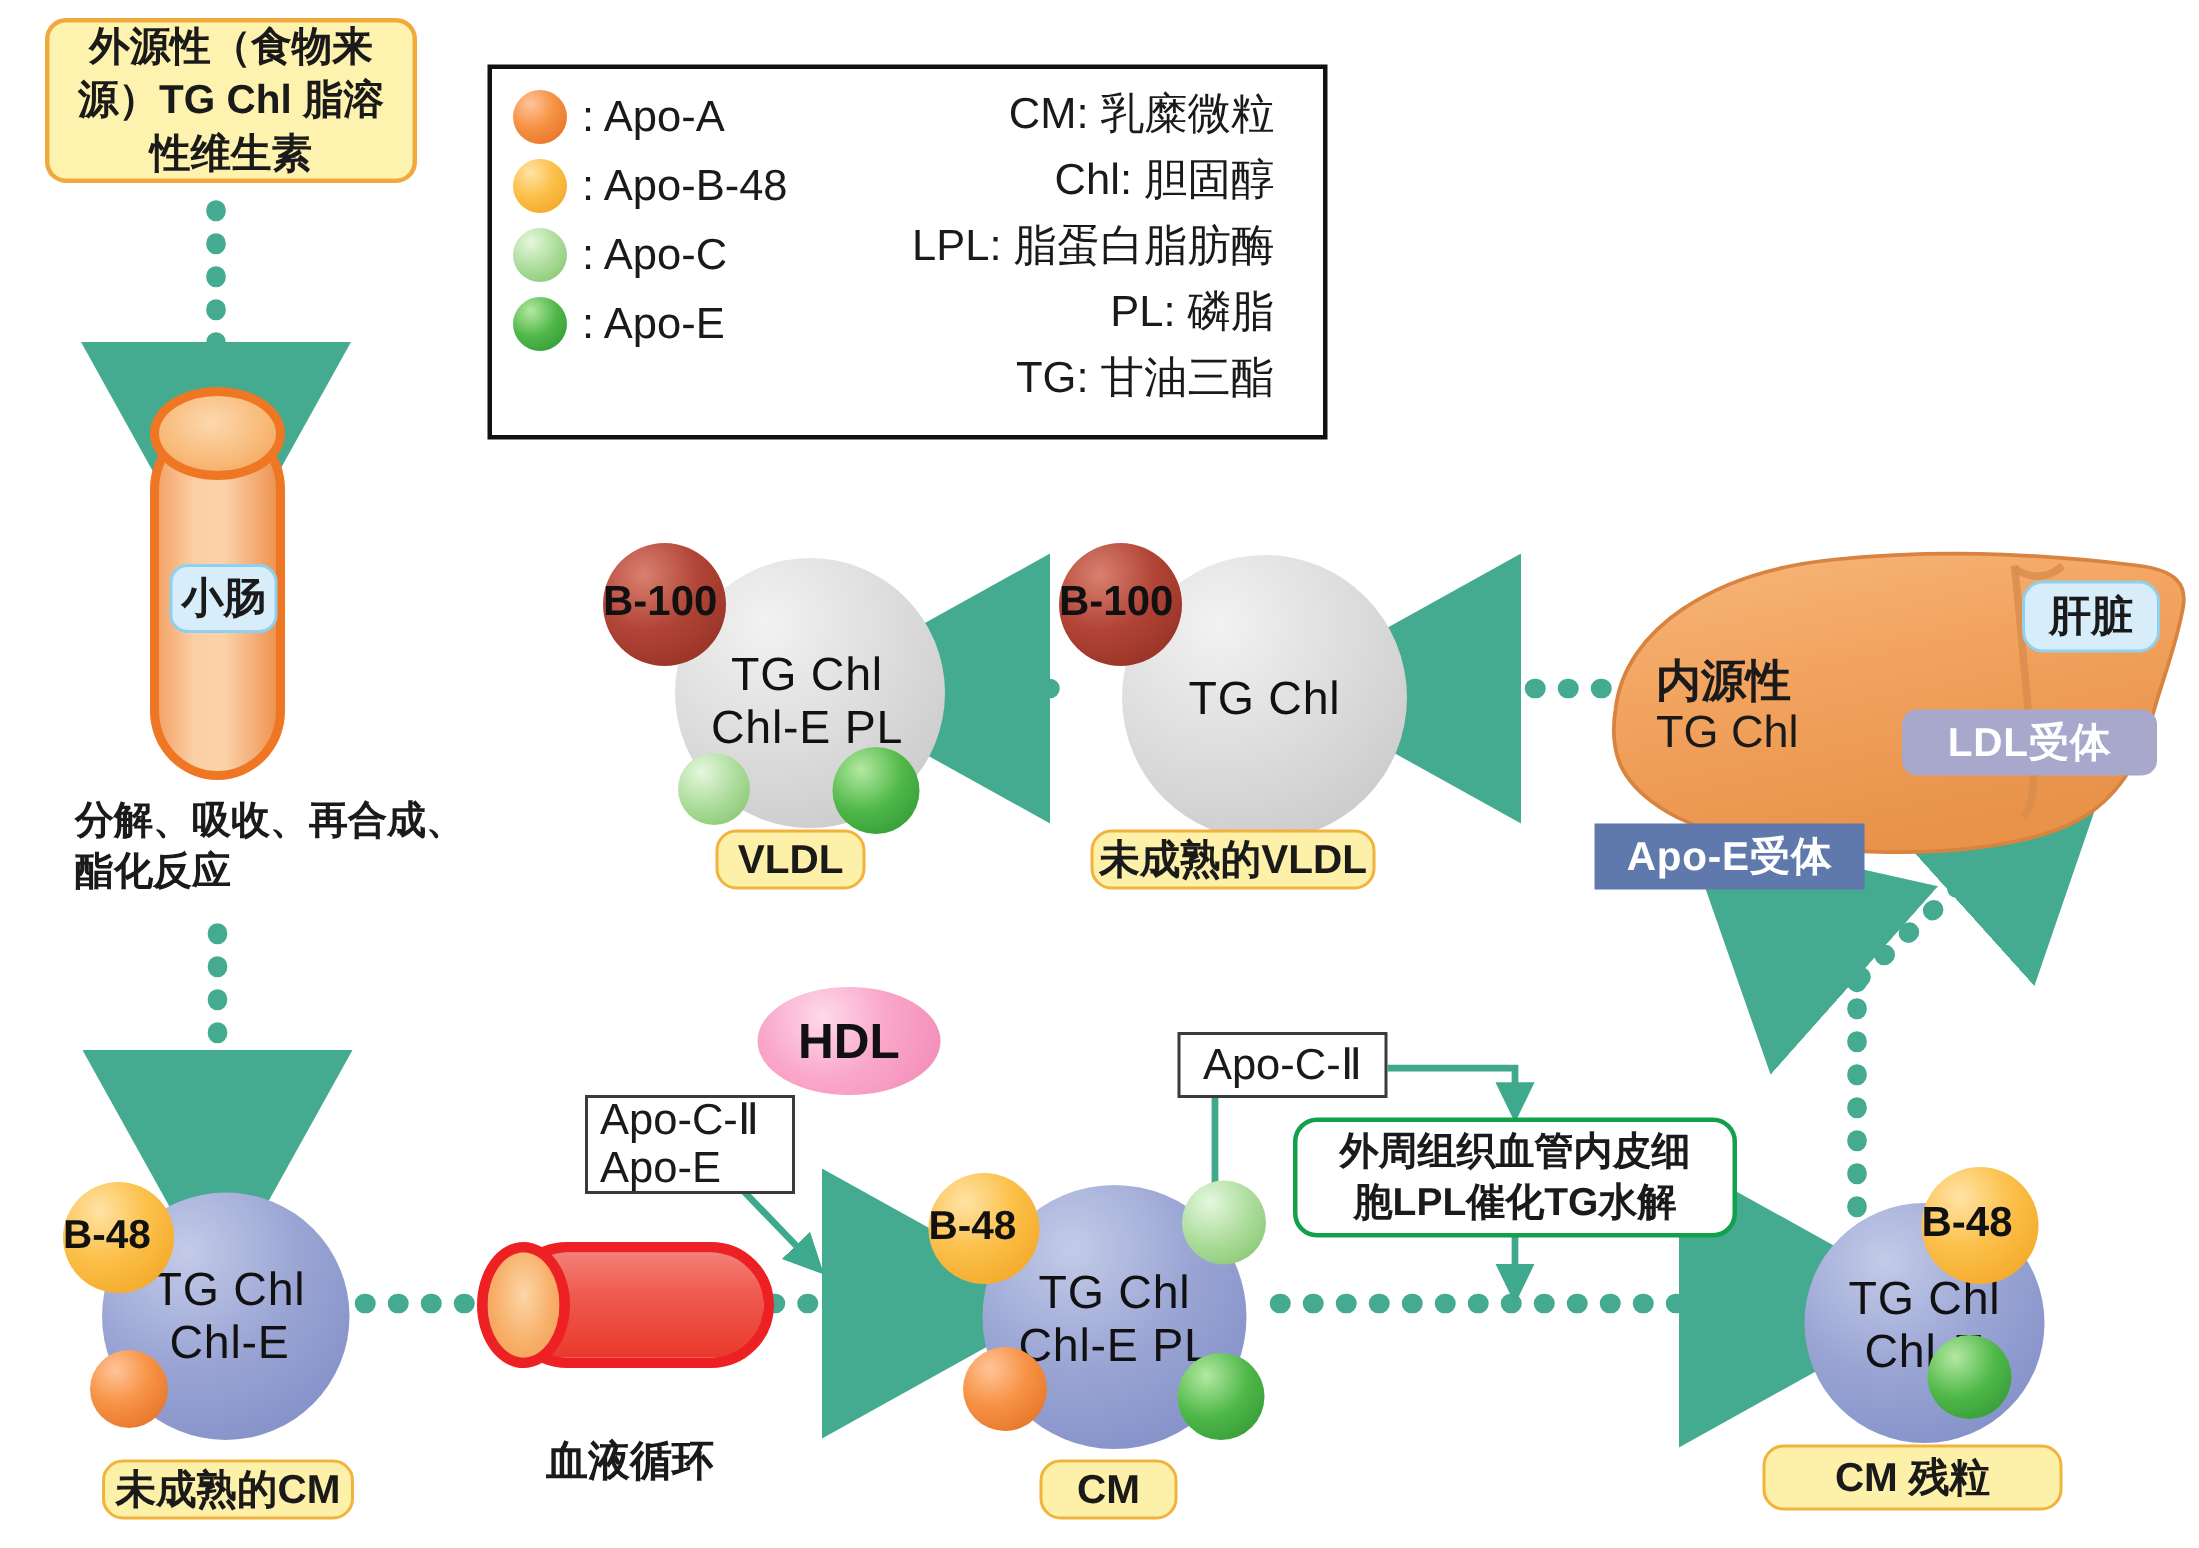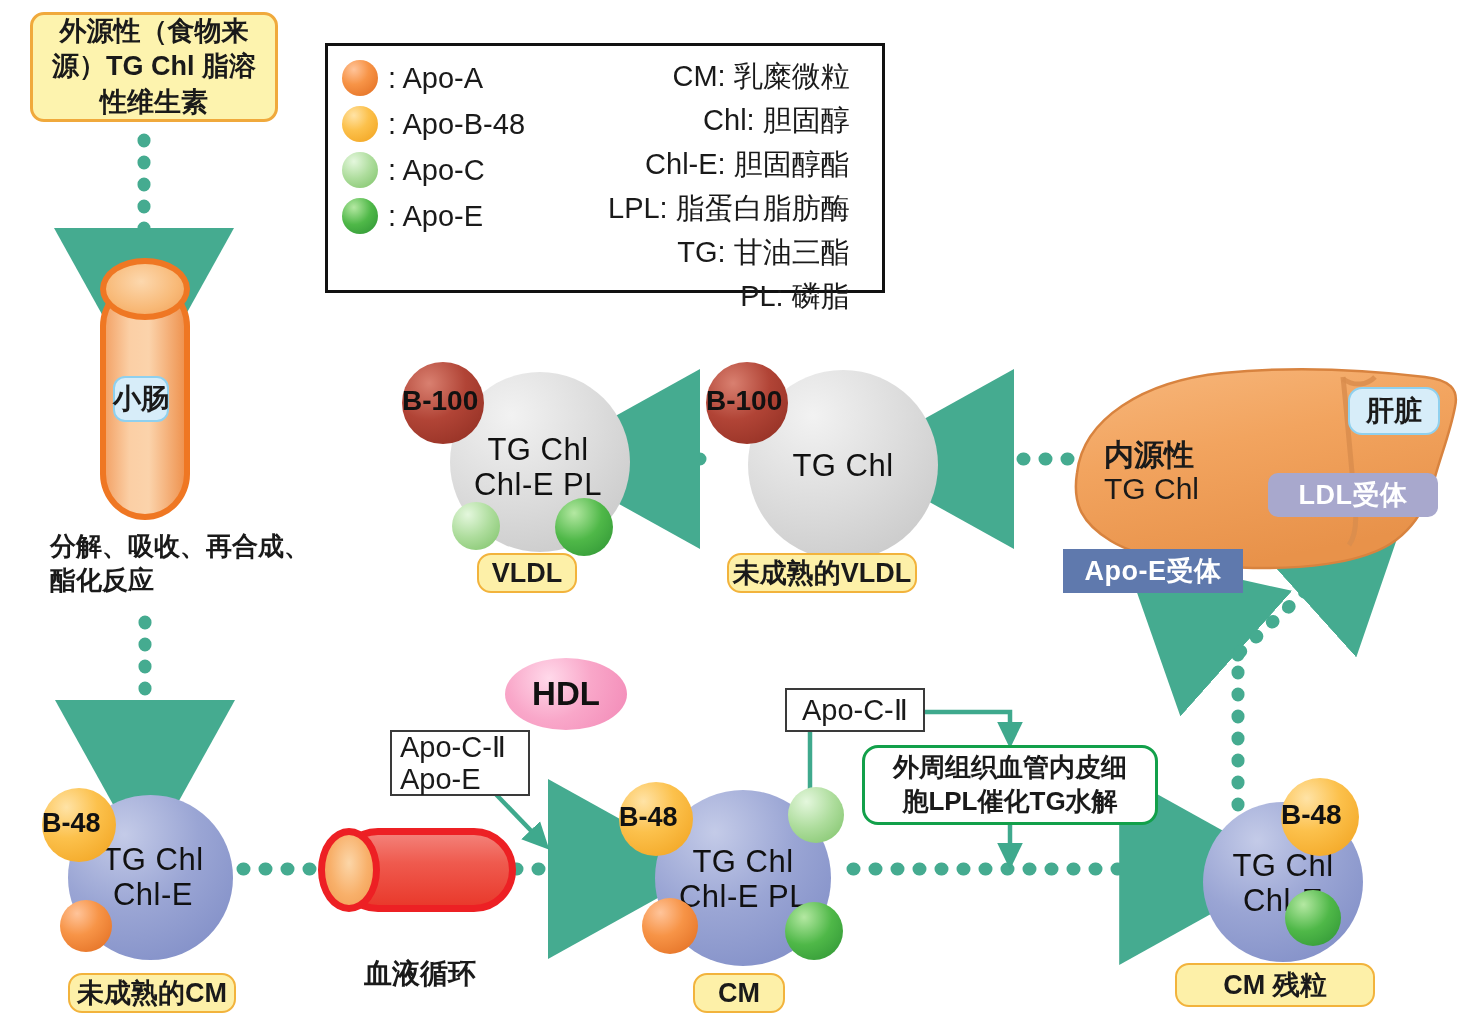--- a/index.html
+++ b/index.html
@@ -174,21 +174,21 @@
 </div>
 
 <div class="abs" style="left:100px;top:258px;width:90px;height:262px;">
   <div class="abs" style="left:0;top:22px;width:90px;height:240px;border-radius:45px/46px;
               background:linear-gradient(to right,#f3a469 0%,#fbcfa5 30%,#fbd3ab 55%,#ef9451 100%);
               border:6px solid #ef7723;box-sizing:border-box;"></div>
   <div class="abs" style="left:0;top:0;width:90px;height:62px;border-radius:50%;
               background:radial-gradient(ellipse at 45% 35%,#fcd8ae 0%,#f8b977 60%,#f09f57 100%);
               border:6px solid #ef7723;box-sizing:border-box;"></div>
 </div>
-<div class="abs bluetag" style="left:113px;top:376px;width:56px;height:46px;">
+<div class="abs bluetag" style="left:113px;top:376px;width:72px;height:46px;">
   <span>小肠</span>
 </div>
 <div class="abs plaintext" style="left:50px;top:530px;font-size:26px;">分解、吸收、再合成、
 酯化反应</div>
 
 <div class="abs legend" style="left:325px;top:12px;width:560px;height:250px;margin-top:31px;">
 
   <div class="legend-col" style="left:14px;top:10px;">
     <div class="legrow">
       <span class="sphere s-apoA" style="position:relative;width:36px;height:36px;display:inline-block;"></span>
@@ -204,24 +204,23 @@
     </div>
     <div class="legrow">
       <span class="sphere s-apoE" style="position:relative;width:36px;height:36px;display:inline-block;"></span>
       <span class="lbl">: Apo-E</span>
     </div>
   </div>
 
   <div class="legend-col" style="left:280px;top:8px;">
     <div class="abbrrow">CM: 乳糜微粒</div>
     <div class="abbrrow">Chl: 胆固醇</div>
-    <div class="abbrrow">Chl-E: 胆固醇酯</div>
     <div class="abbrrow">LPL: 脂蛋白脂肪酶</div>
+    <div class="abbrrow">PL: 磷脂</div>
     <div class="abbrrow">TG: 甘油三酯</div>
-    <div class="abbrrow">PL: 磷脂</div>
   </div>
 </div>
 
 <div class="abs" style="left:395px;top:360px;width:255px;height:200px;">
   <div class="sphere s-core-grey" style="left:55px;top:12px;width:180px;height:180px;"></div>
   <div class="coretext" style="left:48px;top:72px;width:190px;">
     <div>TG  Chl</div>
     <div>Chl-E  PL</div>
   </div>
   <div class="sphere s-apoB100" style="left:7px;top:2px;width:82px;height:82px;"></div>

